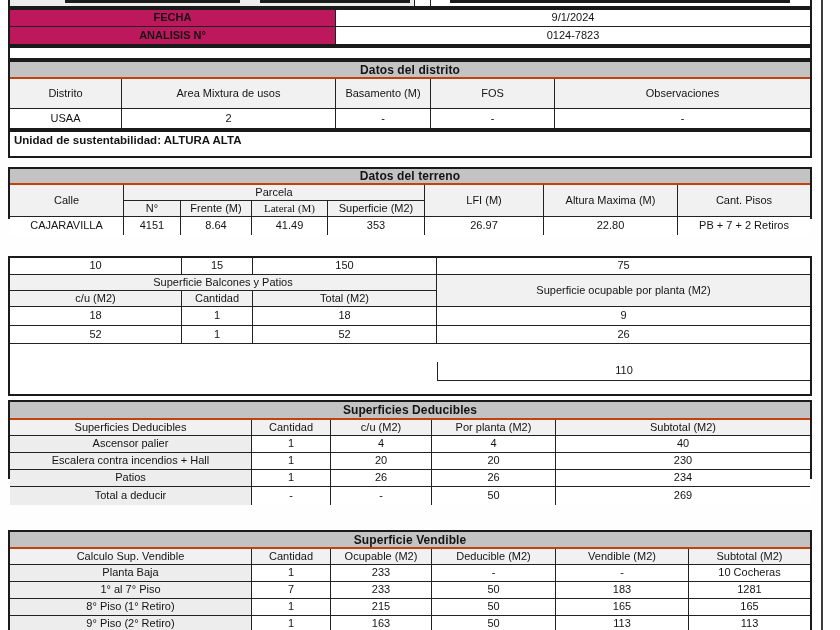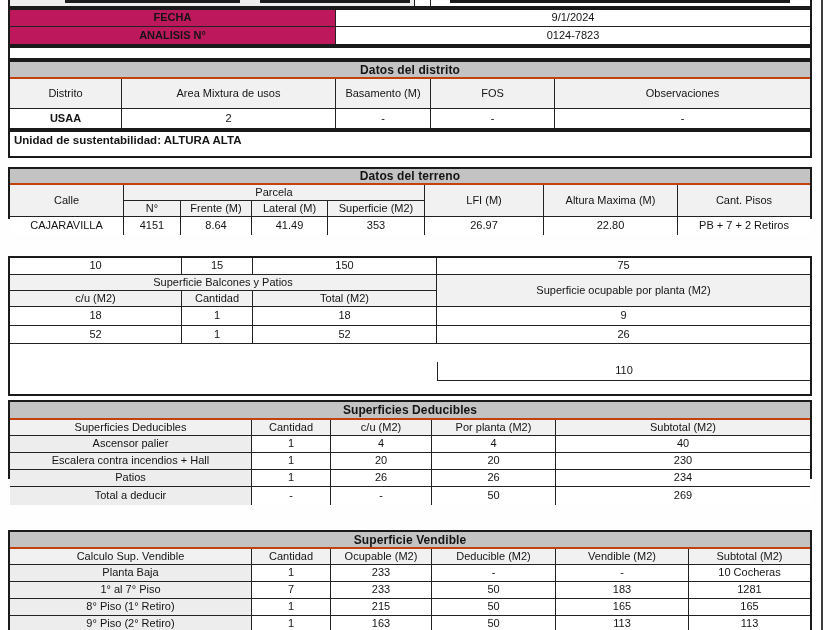--- a/index.html
+++ b/index.html
@@ -7,21 +7,21 @@
   body { font-family: "Liberation Sans", "DejaVu Sans", sans-serif; color: #141414; }
   .page { position: relative; width: 840px; height: 630px; background: #fefefe; overflow: hidden; }
   .scanline { position: absolute; left: 821px; top: 0; bottom: 0; width: 2px; background: #3c3c3c; }
 
   
   .tbl { position: absolute; left: 8px; width: 804px; display: grid; border: 2px solid #1a1a1a; background: #fff; }
   .title { grid-column: 1 / -1; background: #c3c3c3; border-bottom: 2px solid #c2410c; display: flex; align-items: center; justify-content: center; font-weight: bold; font-size: 12px; letter-spacing: .1px; }
   .c { display: flex; align-items: center; justify-content: center; text-align: center; font-size: 11px; line-height: 1.08; padding: 0 3px; border-right: 1px solid #222; border-bottom: 1px solid #222; background: #fff; overflow: hidden; white-space: nowrap; }
   .nr { border-right: none; }
   .nb { border-bottom: none; }
-  .b { font-weight: bold; }
+  .b { font-weight: normal; }
   .hd { background: #f1f1f1; }
   .lab { background: #be185d; font-weight: bold; }
   .lab2 { background: #ededed; }
   .blank { border: none; background: #fff; }
 
   
   .toprow { position: absolute; left: 8px; top: 0; width: 804px; height: 8px; border-left: 2px solid #1a1a1a; border-right: 2px solid #1a1a1a; border-bottom: 2px solid #1a1a1a; background: #fff; }
   .tr-left { position: absolute; left: 0; top: 0; bottom: 0; width: 405px; background: #ededed; border-right: 1px solid #222; }
   .tr-mid { position: absolute; left: 405px; top: 0; bottom: 0; width: 16px; background: #fff; border-right: 1px solid #222; }
   .mk { position: absolute; top: 0; height: 3px; background: #1c1c1c; }
@@ -72,21 +72,21 @@
 
   <div class="tbl" style="top:167px;height:52px;grid-template-columns:114px 57px 71px 76px 97px 119px 134px 132px;grid-template-rows:16px 16px 16px 18px;">
     <div class="title">Datos del terreno</div>
     <div class="c hd" style="grid-row:2 / span 2;">Calle</div>
     <div class="c hd" style="grid-column:2 / span 4;">Parcela</div>
     <div class="c hd" style="grid-row:2 / span 2;grid-column:6;">LFI (M)</div>
     <div class="c hd" style="grid-row:2 / span 2;grid-column:7;">Altura Maxima (M)</div>
     <div class="c hd nr" style="grid-row:2 / span 2;grid-column:8;">Cant. Pisos</div>
     <div class="c hd" style="grid-row:3;grid-column:2;">N°</div>
     <div class="c hd" style="grid-row:3;grid-column:3;">Frente (M)</div>
-    <div class="c hd" style="grid-row:3;grid-column:4;">Lateral (M)</div>
+    <div class="c hd" style="grid-row:3;grid-column:4;font-family:Liberation Serif, serif;">Lateral (M)</div>
     <div class="c hd" style="grid-row:3;grid-column:5;">Superficie (M2)</div>
     <div class="c nb">CAJARAVILLA</div>
     <div class="c nb">4151</div>
     <div class="c nb">8.64</div>
     <div class="c nb">41.49</div>
     <div class="c nb">353</div>
     <div class="c nb">26.97</div>
     <div class="c nb">22.80</div>
     <div class="c nr nb">PB + 7 + 2 Retiros</div>
   </div>

